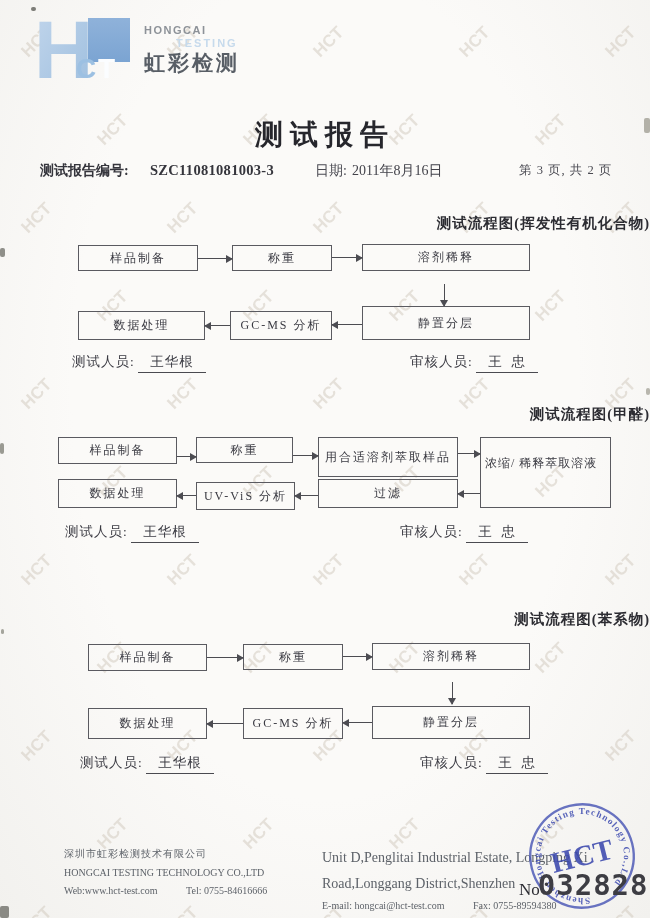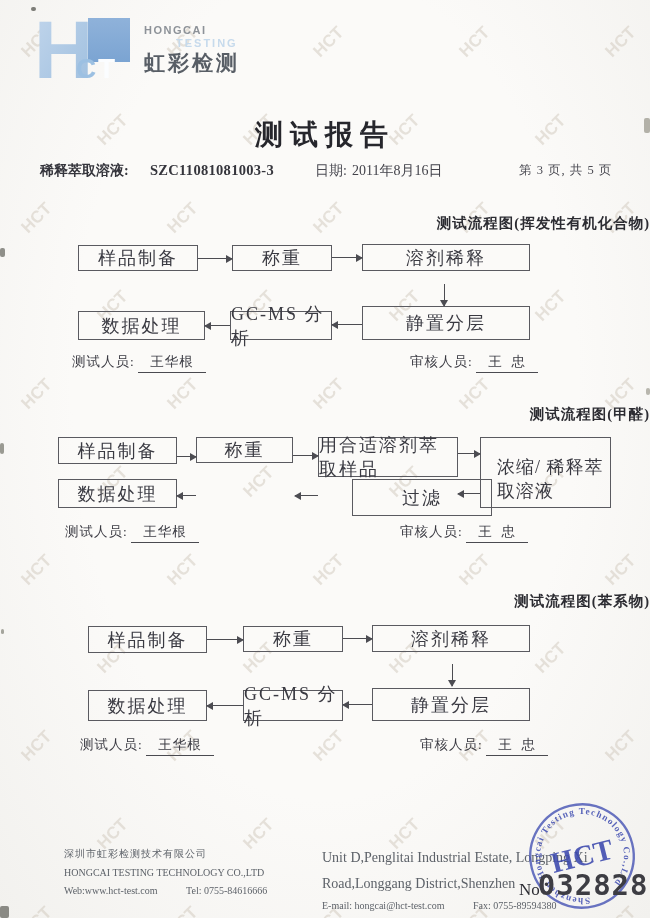--- a/index.html
+++ b/index.html
@@ -30,23 +30,23 @@
   #meta-date-label { position:absolute; left:315px; color:#4a4a52;font-family:Liberation Serif, serif; }
   #meta-date { position:absolute; left:352px; color:#42424a; }
   #meta-page { position:absolute; left:519px; font-size:12.5px; color:#4a4a52; letter-spacing:1px; }
 
   
   .fc { position:absolute; left:0; width:650px; }
   .fc-title { position:absolute; top:0; left:0; width:100%; text-align:right;
     font-size:14.5px; font-weight:bold; letter-spacing:1px; color:#2c2c32; }
   .fbox { position:absolute; border:1.2px solid #5a5a60;
     display:flex; align-items:center; justify-content:center;
-    font-size:18px; color:#3a3a42; letter-spacing:2px; }
+    font-size:12px; color:#3a3a42; letter-spacing:2px; }
   .fbox.tall { align-items:flex-start; justify-content:flex-start;
-    padding:17px 0 0 16px; letter-spacing:1px; }
+    padding:17px 0 0 4px; letter-spacing:1px; }
   .ar { position:absolute; height:0; border-top:1.3px solid #4c4c52; }
   .ar::after { content:""; position:absolute; top:-4.2px; width:0; height:0;
     border-top:4px solid transparent; border-bottom:4px solid transparent; }
   .ar.r::after { right:-1px; border-left:7px solid #4c4c52; }
   .ar.l::after { left:-1px;  border-right:7px solid #4c4c52; }
   .ard { position:absolute; width:0; border-left:1.3px solid #4c4c52; }
   .ard::after { content:""; position:absolute; bottom:-1px; left:-4.6px; width:0; height:0;
     border-left:4px solid transparent; border-right:4px solid transparent;
     border-top:7px solid #4c4c52; }
   .sign-row { position:absolute; width:100%; font-size:13.5px; color:#3a3a42; }
@@ -113,25 +113,25 @@
       <div id="logo-text">
         <div class="brand-en1">HONGCAI</div>
         <div class="brand-en2">TESTING</div>
         <div class="brand-cn">虹彩检测</div>
       </div>
     </div>
 
     <div id="doc-title">测试报告</div>
 
     <div id="meta-row">
-      <span id="meta-no-label">稀释萃取溶液:</span>
+      <span id="meta-no-label">测试报告编号:</span>
       <span id="meta-no">SZC11081081003-3</span>
       <span id="meta-date-label">日期:</span>
       <span id="meta-date">2011年8月16日</span>
-      <span id="meta-page">第 3 页, 共 5 页</span>
+      <span id="meta-page">第 3 页, 共 2 页</span>
     </div>
 
     <div class="fc" style="top:214px;height:172px;">
       <div class="fc-title">测试流程图(挥发性有机化合物)</div>
       <div class="fbox" style="left:78px;top:31px;width:120px;height:26px;">样品制备</div>
       <div class="fbox" style="left:232px;top:31px;width:100px;height:26px;">称重</div>
       <div class="fbox" style="left:362px;top:30px;width:168px;height:27px;">溶剂稀释</div>
       <div class="ar r" style="left:198px;top:44px;width:34px;"></div>
       <div class="ar r" style="left:332px;top:43px;width:30px;"></div>
       <div class="ard" style="left:444px;top:70px;height:22px;"></div>
@@ -155,37 +155,38 @@
     <div class="fc" style="top:400px;height:155px;">
       <div class="fc-title" style="top:5px;padding-left:41px;">测试流程图(甲醛)</div>
       <div class="fbox" style="left:58px;top:37px;width:119px;height:27px;">样品制备</div>
       <div class="fbox" style="left:196px;top:37px;width:97px;height:26px;">称重</div>
       <div class="fbox" style="left:318px;top:37px;width:140px;height:40px;">用合适溶剂萃取样品</div>
       <div class="fbox tall" style="left:480px;top:37px;width:131px;height:71px;">浓缩/ 稀释萃取溶液</div>
       <div class="ar r" style="left:177px;top:56px;width:19px;"></div>
       <div class="ar r" style="left:293px;top:55px;width:25px;"></div>
       <div class="ar r" style="left:458px;top:53px;width:22px;"></div>
       <div class="fbox" style="left:58px;top:79px;width:119px;height:29px;">数据处理</div>
-      <div class="fbox" style="left:318px;top:79px;width:140px;height:37px;margin-left:34px;">过滤</div>
+      <div class="fbox" style="left:196px;top:82px;width:99px;height:28px;">UV-ViS 分析</div>
+      <div class="fbox" style="left:318px;top:79px;width:140px;height:29px;">过滤</div>
       <div class="ar l" style="left:177px;top:95px;width:19px;"></div>
       <div class="ar l" style="left:295px;top:95px;width:23px;"></div>
       <div class="ar l" style="left:458px;top:93px;width:22px;"></div>
       <div class="sign-row" style="top:123px;">
         <span class="sign" style="left:65px;">
           <span class="sig-label">测试人员:</span>
           <span class="uname">王华根</span>
         </span>
         <span class="sign" style="left:400px;">
           <span class="sig-label">审核人员:</span>
           <span class="uname">王  忠</span>
         </span>
       </div>
     </div>
 
-    <div class="fc" style="top:588px;height:170px;font-family:Liberation Serif, serif;">
+    <div class="fc" style="top:606px;height:170px;font-family:Liberation Serif, serif;">
       <div class="fc-title" style="top:4px;">测试流程图(苯系物)</div>
       <div class="fbox" style="left:88px;top:38px;width:119px;height:27px;">样品制备</div>
       <div class="fbox" style="left:243px;top:38px;width:100px;height:26px;">称重</div>
       <div class="fbox" style="left:372px;top:37px;width:158px;height:27px;">溶剂稀释</div>
       <div class="ar r" style="left:207px;top:51px;width:36px;"></div>
       <div class="ar r" style="left:343px;top:50px;width:29px;"></div>
       <div class="ard" style="left:452px;top:76px;height:22px;"></div>
       <div class="fbox" style="left:88px;top:102px;width:119px;height:31px;">数据处理</div>
       <div class="fbox" style="left:243px;top:102px;width:100px;height:31px;">GC-MS 分析</div>
       <div class="fbox" style="left:372px;top:100px;width:158px;height:33px;">静置分层</div>

